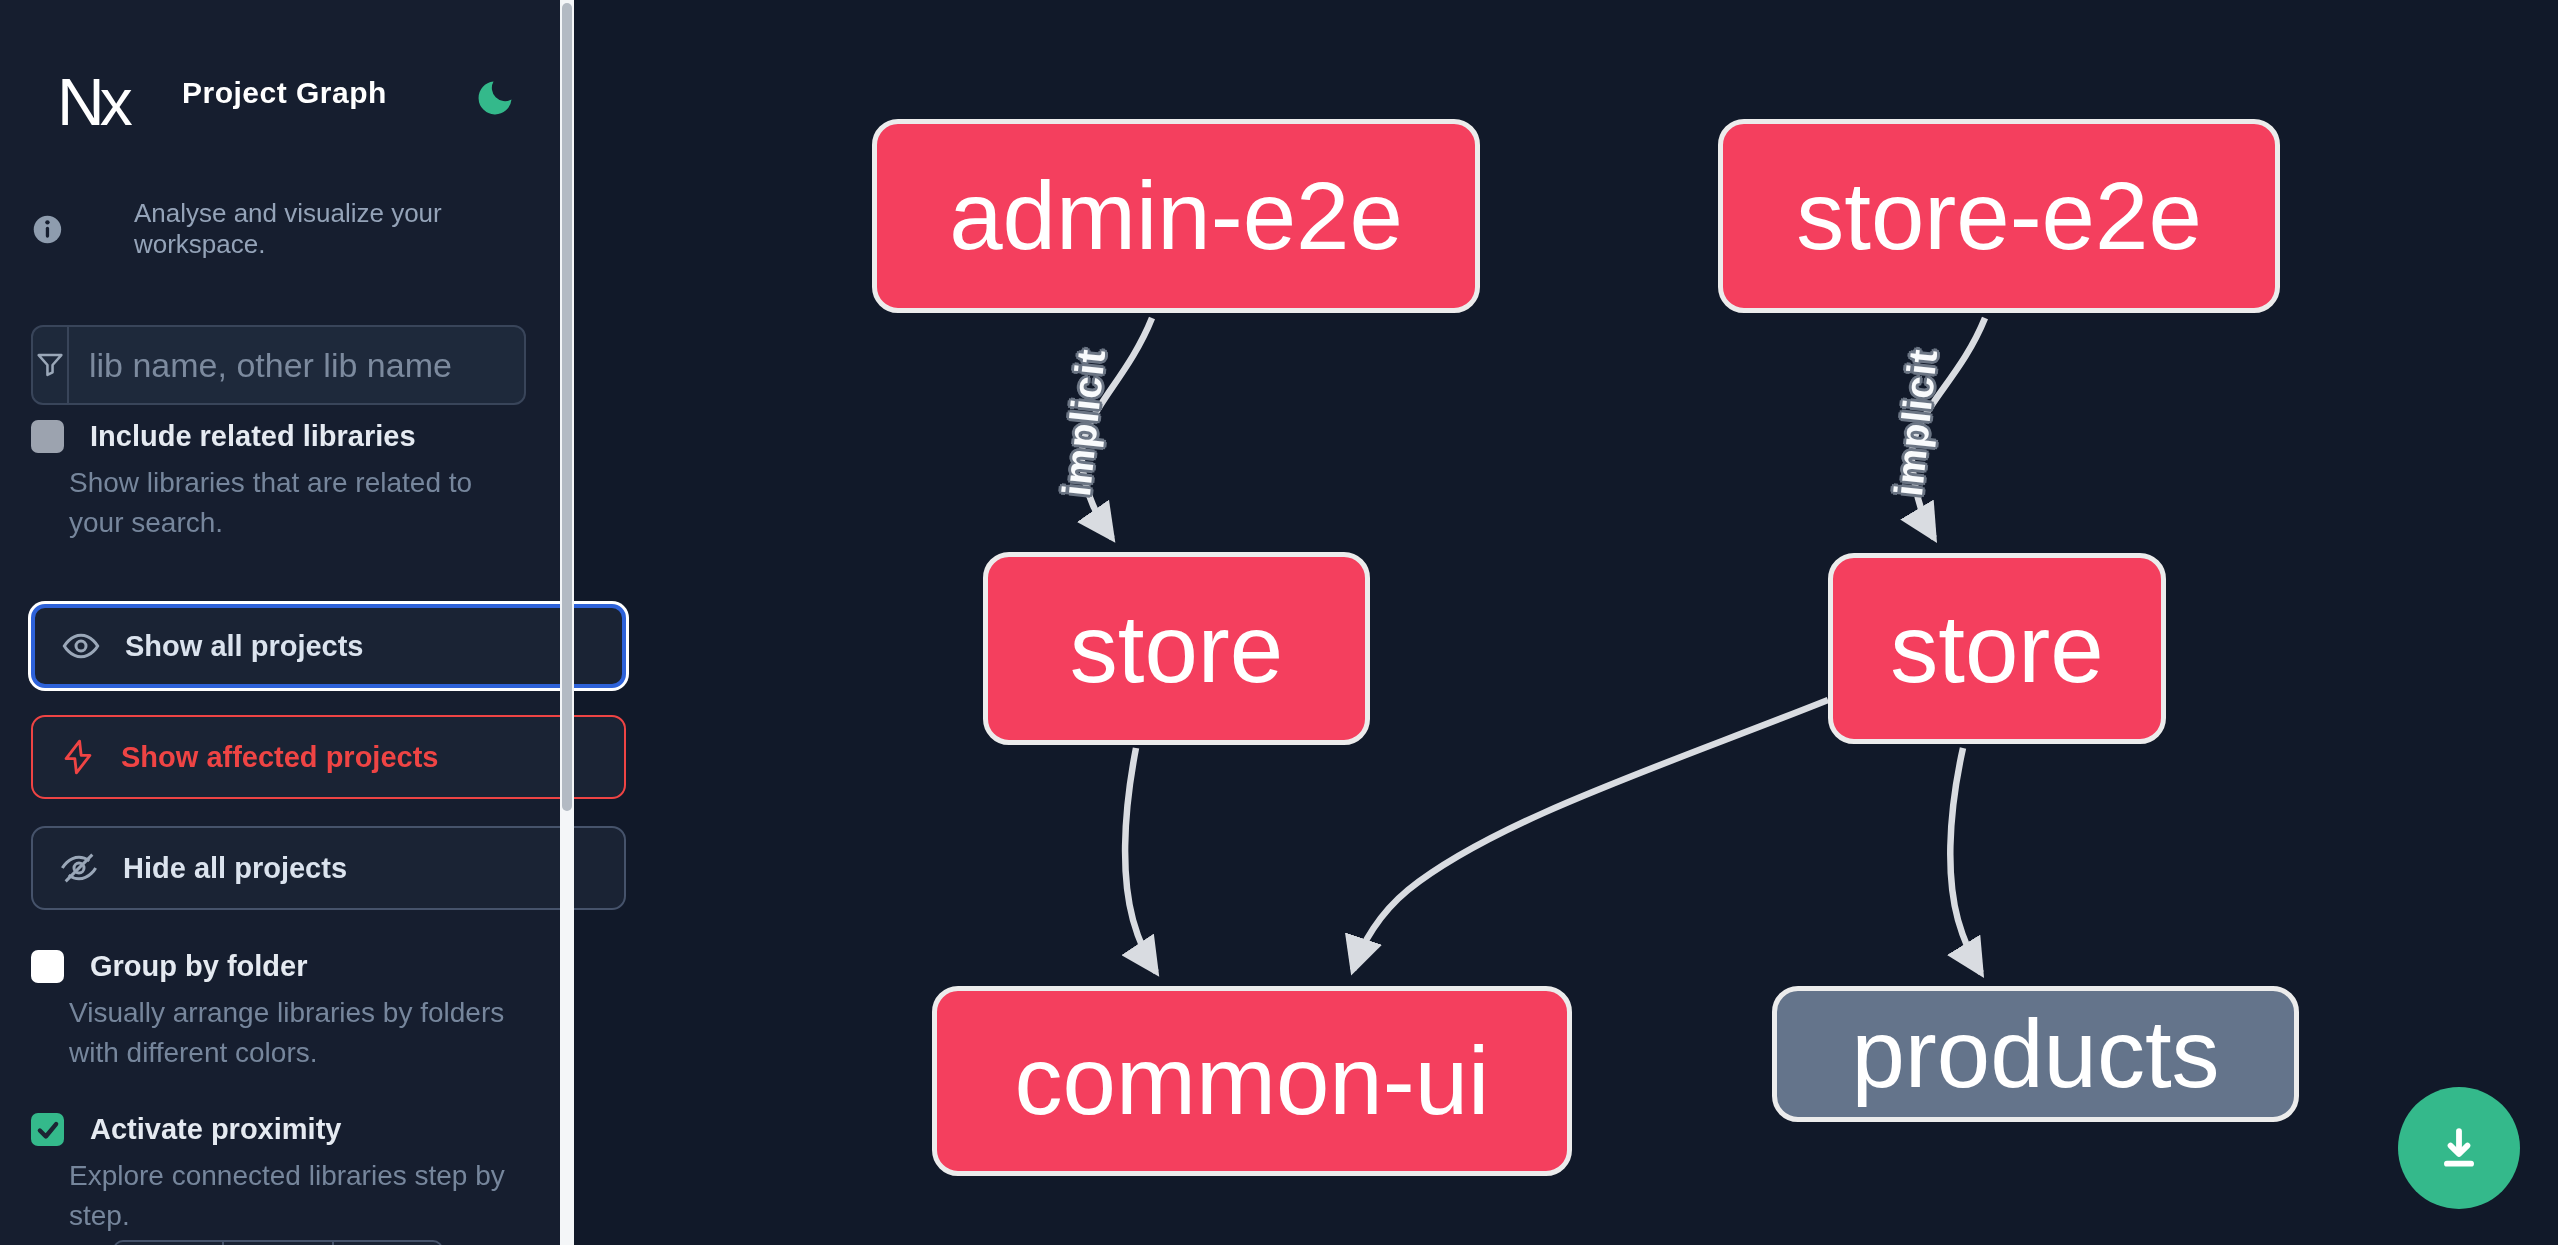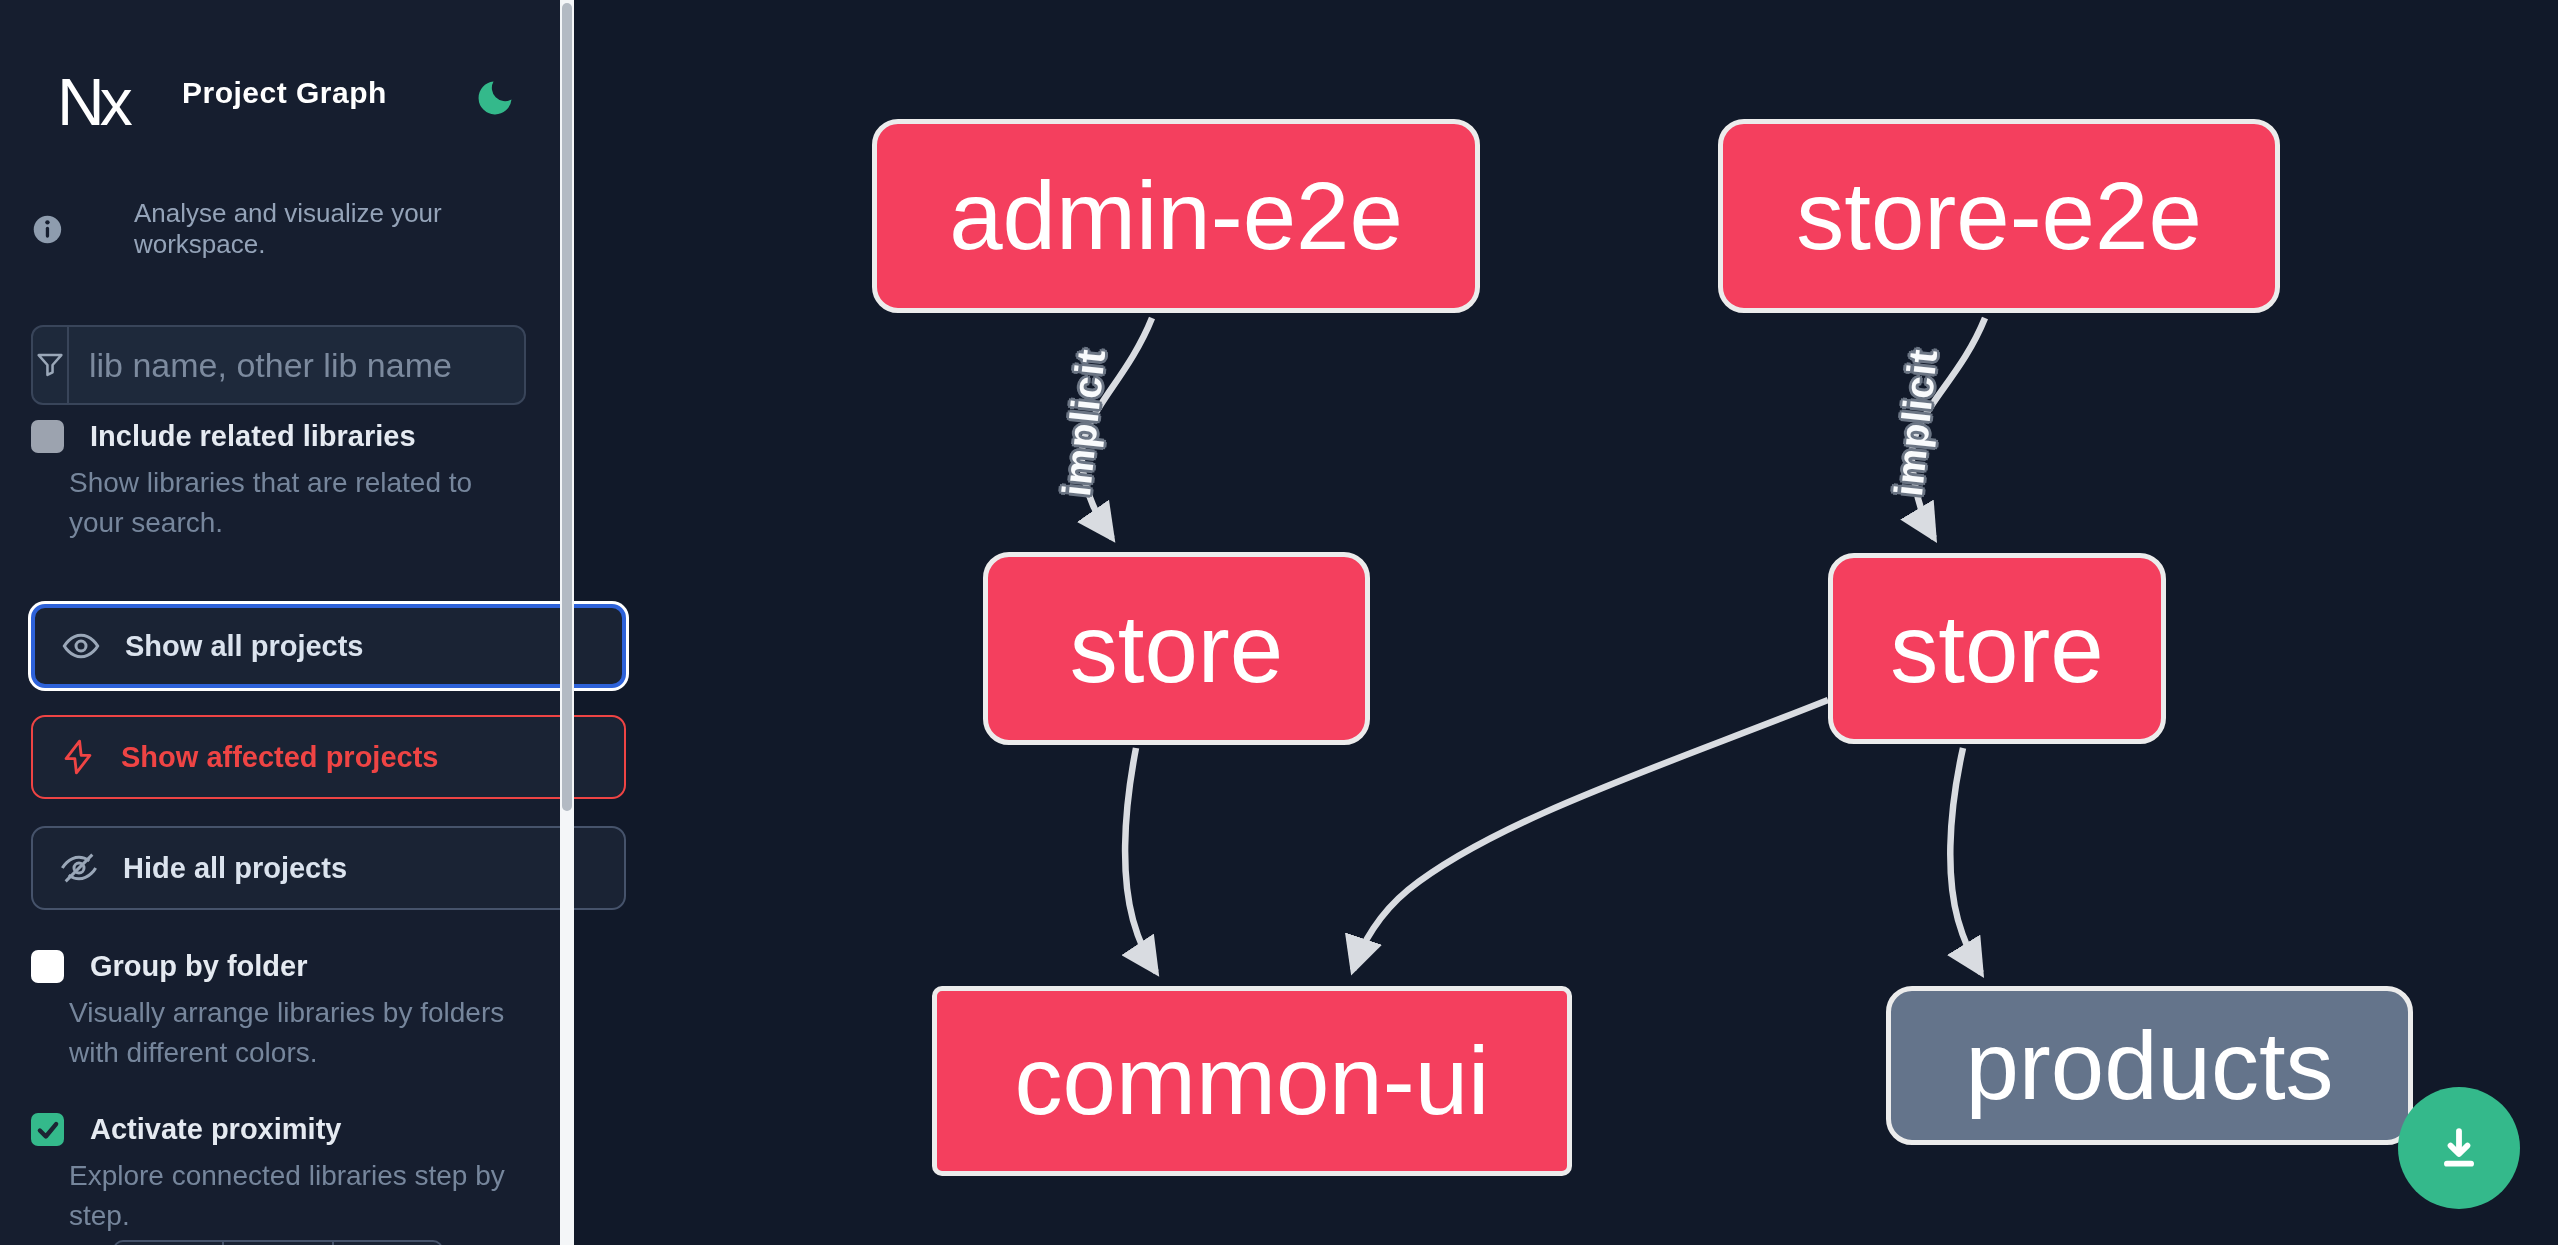--- a/index.html
+++ b/index.html
@@ -48,22 +48,22 @@
   .canvas{position:absolute;left:574px;top:0;right:0;bottom:0;}
   svg.edges{position:absolute;left:0;top:0;width:2558px;height:1245px;}
   .node{position:absolute;box-sizing:border-box;display:flex;align-items:center;justify-content:center;
         background:var(--node-pink,#f43f5e);border:5px solid var(--node-border,#ececec);
         border-radius:26px;color:#fff;font-size:96px;white-space:nowrap;}
   .node.gray{background:var(--node-gray,#64748b);}
   .n-admin-e2e{left:872px;top:119px;width:608px;height:194px;}
   .n-store-e2e{left:1718px;top:119px;width:562px;height:194px;}
   .n-admin{left:983px;top:552px;width:387px;height:193px;}
   .n-store{left:1828px;top:553px;width:338px;height:191px;}
-  .n-common-ui{left:932px;top:986px;width:640px;height:190px;border-radius:10px;}
-  .n-products{left:1886px;top:986px;width:527px;height:159px;}
+  .n-common-ui{left:932px;top:986px;width:640px;height:190px;}
+  .n-products{left:1772px;top:986px;width:527px;height:136px;}
   .edge-label{position:absolute;width:320px;text-align:center;color:#f8fafc;
               font-size:40px;font-weight:700;letter-spacing:1px;
               transform:rotate(-84deg);
               text-shadow:-3px 0 #6b7584,3px 0 #6b7584,0 -3px #6b7584,0 3px #6b7584,
                           -2px -2px #6b7584,2px 2px #6b7584,-2px 2px #6b7584,2px -2px #6b7584;}
   .el-1{left:924px;top:400px;}
   .el-2{left:1756px;top:400px;}
   .fab{position:absolute;left:2398px;top:1087px;width:122px;height:122px;border-radius:50%;
        background:var(--accent-green,#34b98b);display:flex;align-items:center;justify-content:center;cursor:pointer;}
 </style>

